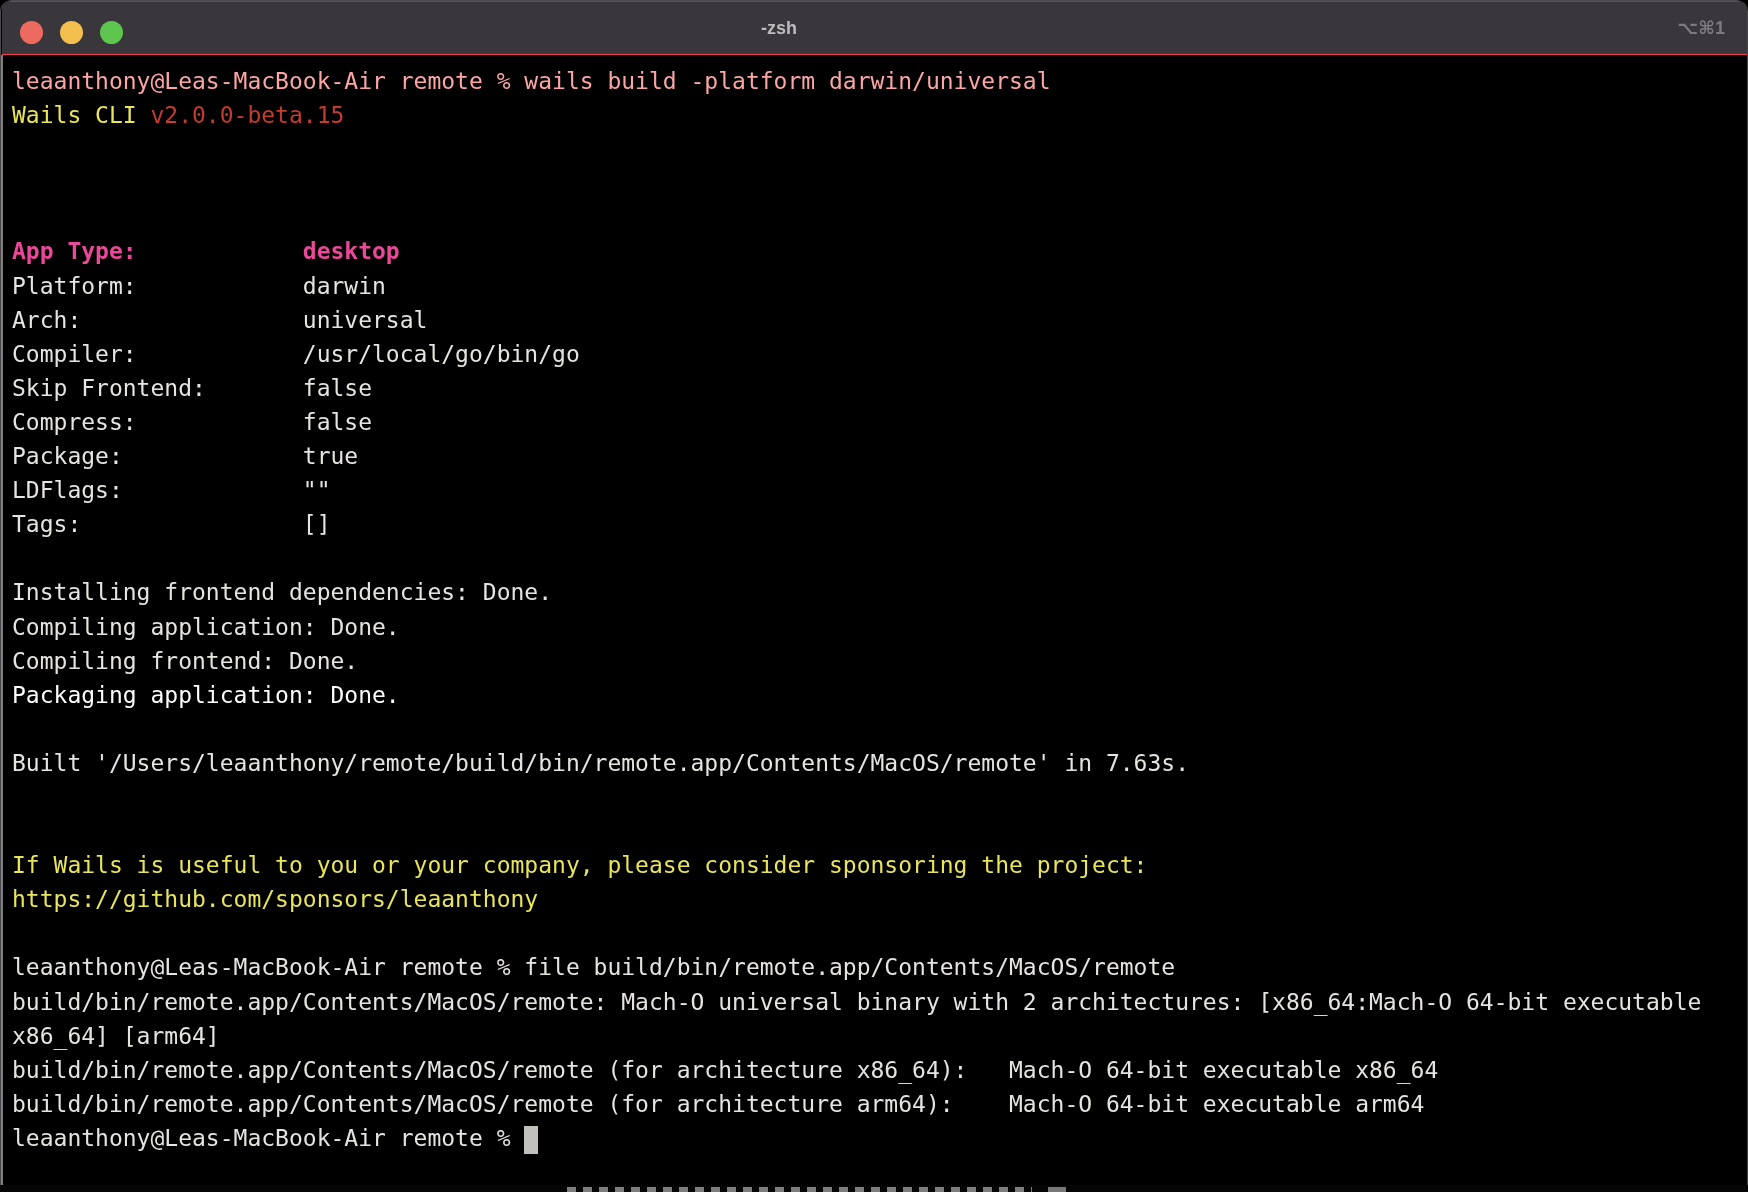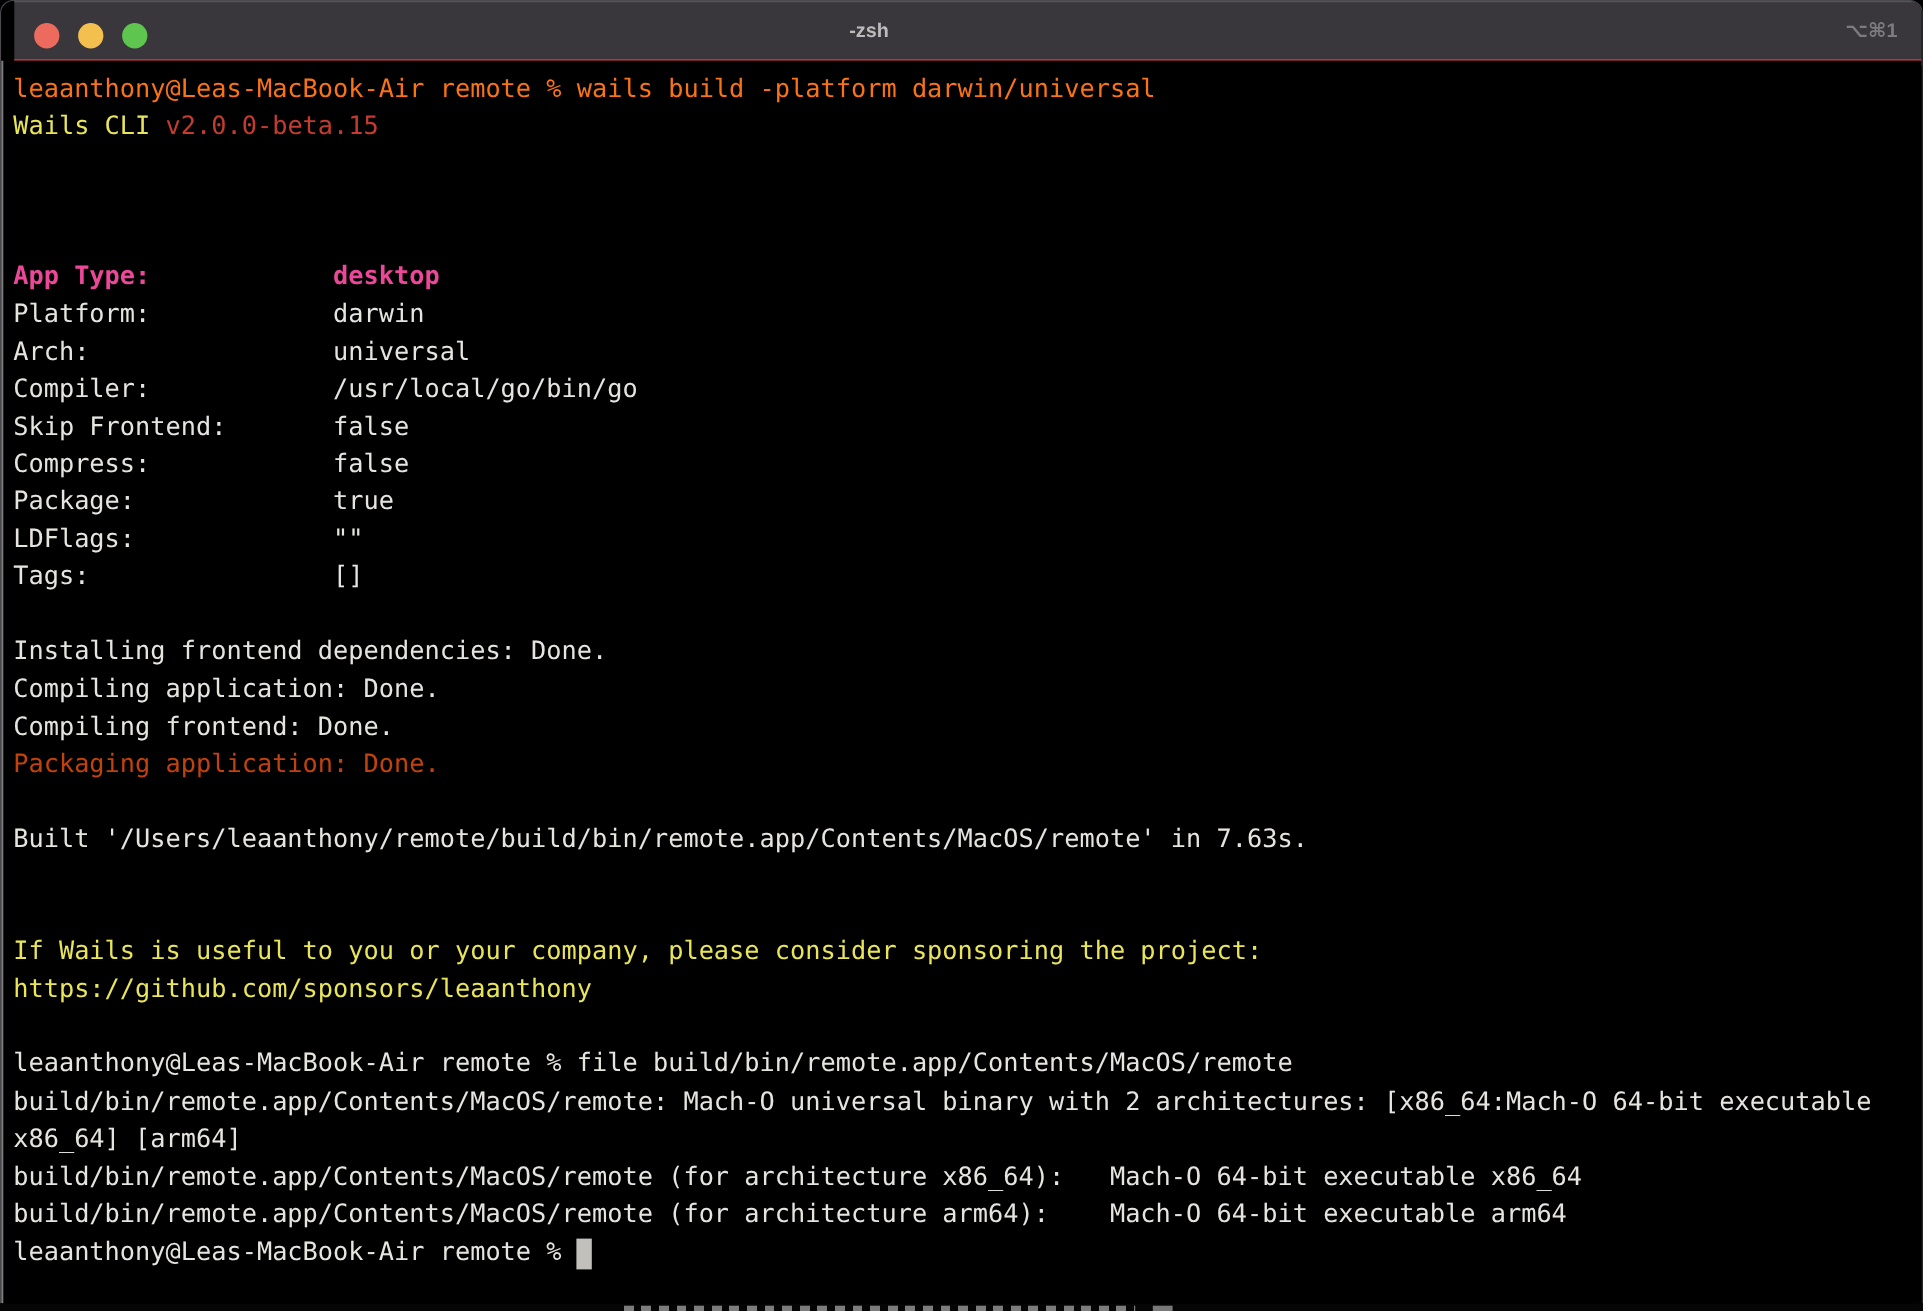--- a/index.html
+++ b/index.html
@@ -18,25 +18,25 @@
     height: 1184px;
     border-radius: 12px 12px 0 0;
     overflow: hidden;
     border: 1px solid #4b494e;
     border-bottom: none;
     background: #000000;
     z-index: 2;
   }
   .titlebar {
     position: absolute;
-    left: 12px; top: 0; right: 0;
+    left: 1px; top: 0; right: 0;
     height: 53px;
     background: #39373c;
     box-shadow: inset 0 1px 0 #56545a;
-    border-bottom: 6px solid #ef4444;
+    border-bottom: 1px solid #ef4444;
   }
   .traffic-lights {
     position: absolute;
     left: 18px; top: 20px;
     display: flex;
     gap: 17px;
   }
   .tl {
     width: 23px; height: 23px;
     border-radius: 50%;
@@ -130,39 +130,39 @@
   <div class="titlebar" style="background: rgb(57, 55, 60);">
     <div class="traffic-lights">
       <div class="tl" id="tl-close" style="background: rgb(236, 106, 94);"></div>
       <div class="tl" id="tl-min" style="background: rgb(243, 191, 78);"></div>
       <div class="tl" id="tl-zoom" style="background: rgb(94, 197, 78);"></div>
     </div>
     <div class="window-title">-zsh</div>
     <div class="window-shortcut">⌥⌘1</div>
   </div>
   <div class="screen">
-      <div class="tline"><span style="color: #f97316;">leaanthony@Leas-MacBook-Air remote % wails build -platform darwin/universal</span></div>
+      <div class="tline"><span style="color: #fca5a5;">leaanthony@Leas-MacBook-Air remote % wails build -platform darwin/universal</span></div>
       <div class="tline"><span style="color: rgb(233, 229, 90);">Wails CLI </span><span style="color: rgb(196, 59, 48);">v2.0.0-beta.15</span></div>
       <div class="tline"></div>
       <div class="tline"></div>
       <div class="tline"></div>
       <div class="tline"><span style="color: #ec4899; font-weight: bold;">App Type:            desktop</span></div>
       <div class="tline"><span style="color: rgb(230, 228, 223);">Platform:            darwin</span></div>
       <div class="tline"><span style="color: rgb(230, 228, 223);">Arch:                universal</span></div>
       <div class="tline"><span style="color: rgb(230, 228, 223);">Compiler:            /usr/local/go/bin/go</span></div>
       <div class="tline"><span style="color: rgb(230, 228, 223);">Skip Frontend:       false</span></div>
       <div class="tline"><span style="color: rgb(230, 228, 223);">Compress:            false</span></div>
       <div class="tline"><span style="color: rgb(230, 228, 223);">Package:             true</span></div>
       <div class="tline"><span style="color: rgb(230, 228, 223);">LDFlags:             ""</span></div>
       <div class="tline"><span style="color: rgb(230, 228, 223);">Tags:                []</span></div>
       <div class="tline"></div>
       <div class="tline"><span style="color: rgb(230, 228, 223);">Installing frontend dependencies: Done.</span></div>
       <div class="tline"><span style="color: rgb(230, 228, 223);">Compiling application: Done.</span></div>
       <div class="tline"><span style="color: rgb(230, 228, 223);">Compiling frontend: Done.</span></div>
-      <div class="tline"><span style="color: #c2410c; text-align: right;">Packaging application: Done.</span></div>
+      <div class="tline"><span style="color: #ffffff; text-align: right;">Packaging application: Done.</span></div>
       <div class="tline"></div>
       <div class="tline"><span style="color: rgb(230, 228, 223);">Built '/Users/leaanthony/remote/build/bin/remote.app/Contents/MacOS/remote' in 7.63s.</span></div>
       <div class="tline"></div>
       <div class="tline"></div>
       <div class="tline"><span style="color: rgb(233, 229, 90);">If Wails is useful to you or your company, please consider sponsoring the project:</span></div>
       <div class="tline"><span style="color: rgb(233, 229, 90);">https://github.com/sponsors/leaanthony</span></div>
       <div class="tline"></div>
       <div class="tline"><span style="color: rgb(230, 228, 223);">leaanthony@Leas-MacBook-Air remote % file build/bin/remote.app/Contents/MacOS/remote</span></div>
       <div class="tline"><span style="color: rgb(230, 228, 223);">build/bin/remote.app/Contents/MacOS/remote: Mach-O universal binary with 2 architectures: [x86_64:Mach-O 64-bit executable</span></div>
       <div class="tline"><span style="color: rgb(230, 228, 223);">x86_64] [arm64]</span></div>

